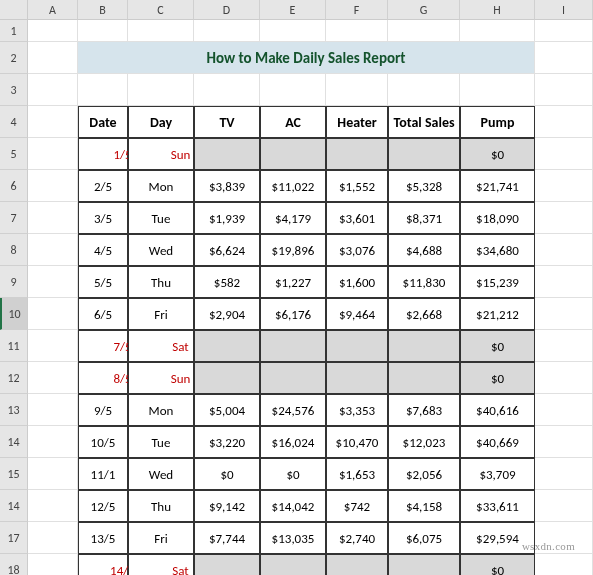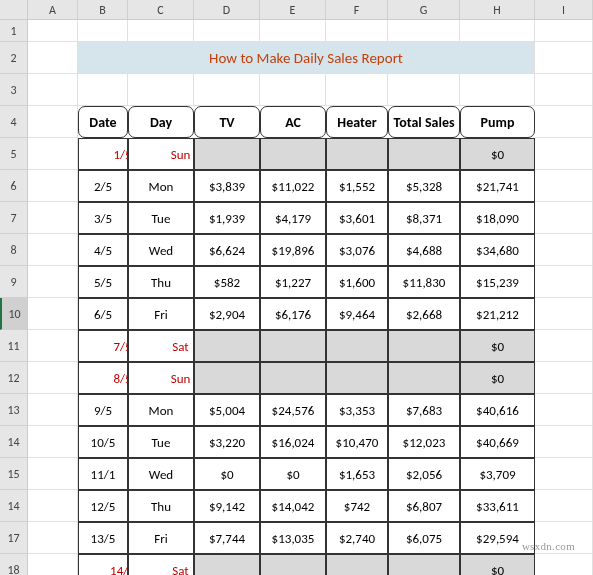--- a/index.html
+++ b/index.html
@@ -14,23 +14,23 @@
 }
 .sheet { display: grid; grid-template-columns: 28px 50px 50px 66px 66px 66px 62px 72px 75px 58px; }
 .col-header { background: #e6e6e6; border-right: 1px solid #d0d0d0; border-bottom: 1px solid #ccc; text-align: center; height: 20px; line-height: 20px; color: #444; font-size: 12px; }
 .row-header { background: #e6e6e6; border-right: 1px solid #ccc; border-bottom: 1px solid #d0d0d0; text-align: center; color: #444; font-size: 12px; display:flex; align-items:center; justify-content:center; }
 .row-header.sel { background: #d0d0d0; border-left: 2px solid #217346; }
 .corner { background: #e6e6e6; border-right: 1px solid #ccc; border-bottom: 1px solid #ccc; }
 .cell { border-bottom: 1px solid #e0e0e0; border-right: 1px solid #e0e0e0; background: #fff; }
 .r { height: 32px; }
 .r1 { height: 22px; }
 .title-band { background: #d6e4ec; }
-.title-text { font-weight: normal; font-size: 15px; color: #c2410c; display:flex; align-items:center; justify-content:center; }
+.title-text { font-weight: bold; font-size: 15px; color: #14532d; display:flex; align-items:center; justify-content:center; }
 .tbl-cell { border: 1px solid #333; display:flex; align-items:center; justify-content:center; background:#fff; }
-.tbl-head { font-weight: bold; font-size: 14px; background:#fff;border-radius:7px; }
+.tbl-head { font-weight: bold; font-size: 14px; background:#fff; }
 .red { color: #c00000; padding-left: 39px; }
 .grey-bg { background: #d9d9d9; }
 .num { justify-content: center; }
 .watermark { position: absolute; right: 18px; bottom: 23px; font-size: 11px; color: #999; font-family: Liberation Serif, serif; letter-spacing: 0.3px; }
 </style>
 </head>
 <body>
 
 <div class="sheet" id="sheet">
     <div class="corner"></div>
@@ -187,21 +187,21 @@
     <div class="tbl-cell r num">$2,056</div>
     <div class="tbl-cell r num">$3,709</div>
     <div class="cell r"></div>
     <div class="row-header  r">14</div>
     <div class="cell r"></div>
     <div class="tbl-cell r">12/5</div>
     <div class="tbl-cell r">Thu</div>
     <div class="tbl-cell r num">$9,142</div>
     <div class="tbl-cell r num">$14,042</div>
     <div class="tbl-cell r num">$742</div>
-    <div class="tbl-cell r num">$6,807</div>
+    <div class="tbl-cell r num">$4,158</div>
     <div class="tbl-cell r num">$33,611</div>
     <div class="cell r"></div>
     <div class="row-header  r">17</div>
     <div class="cell r"></div>
     <div class="tbl-cell r">13/5</div>
     <div class="tbl-cell r">Fri</div>
     <div class="tbl-cell r num">$7,744</div>
     <div class="tbl-cell r num">$13,035</div>
     <div class="tbl-cell r num">$2,740</div>
     <div class="tbl-cell r num">$6,075</div>

